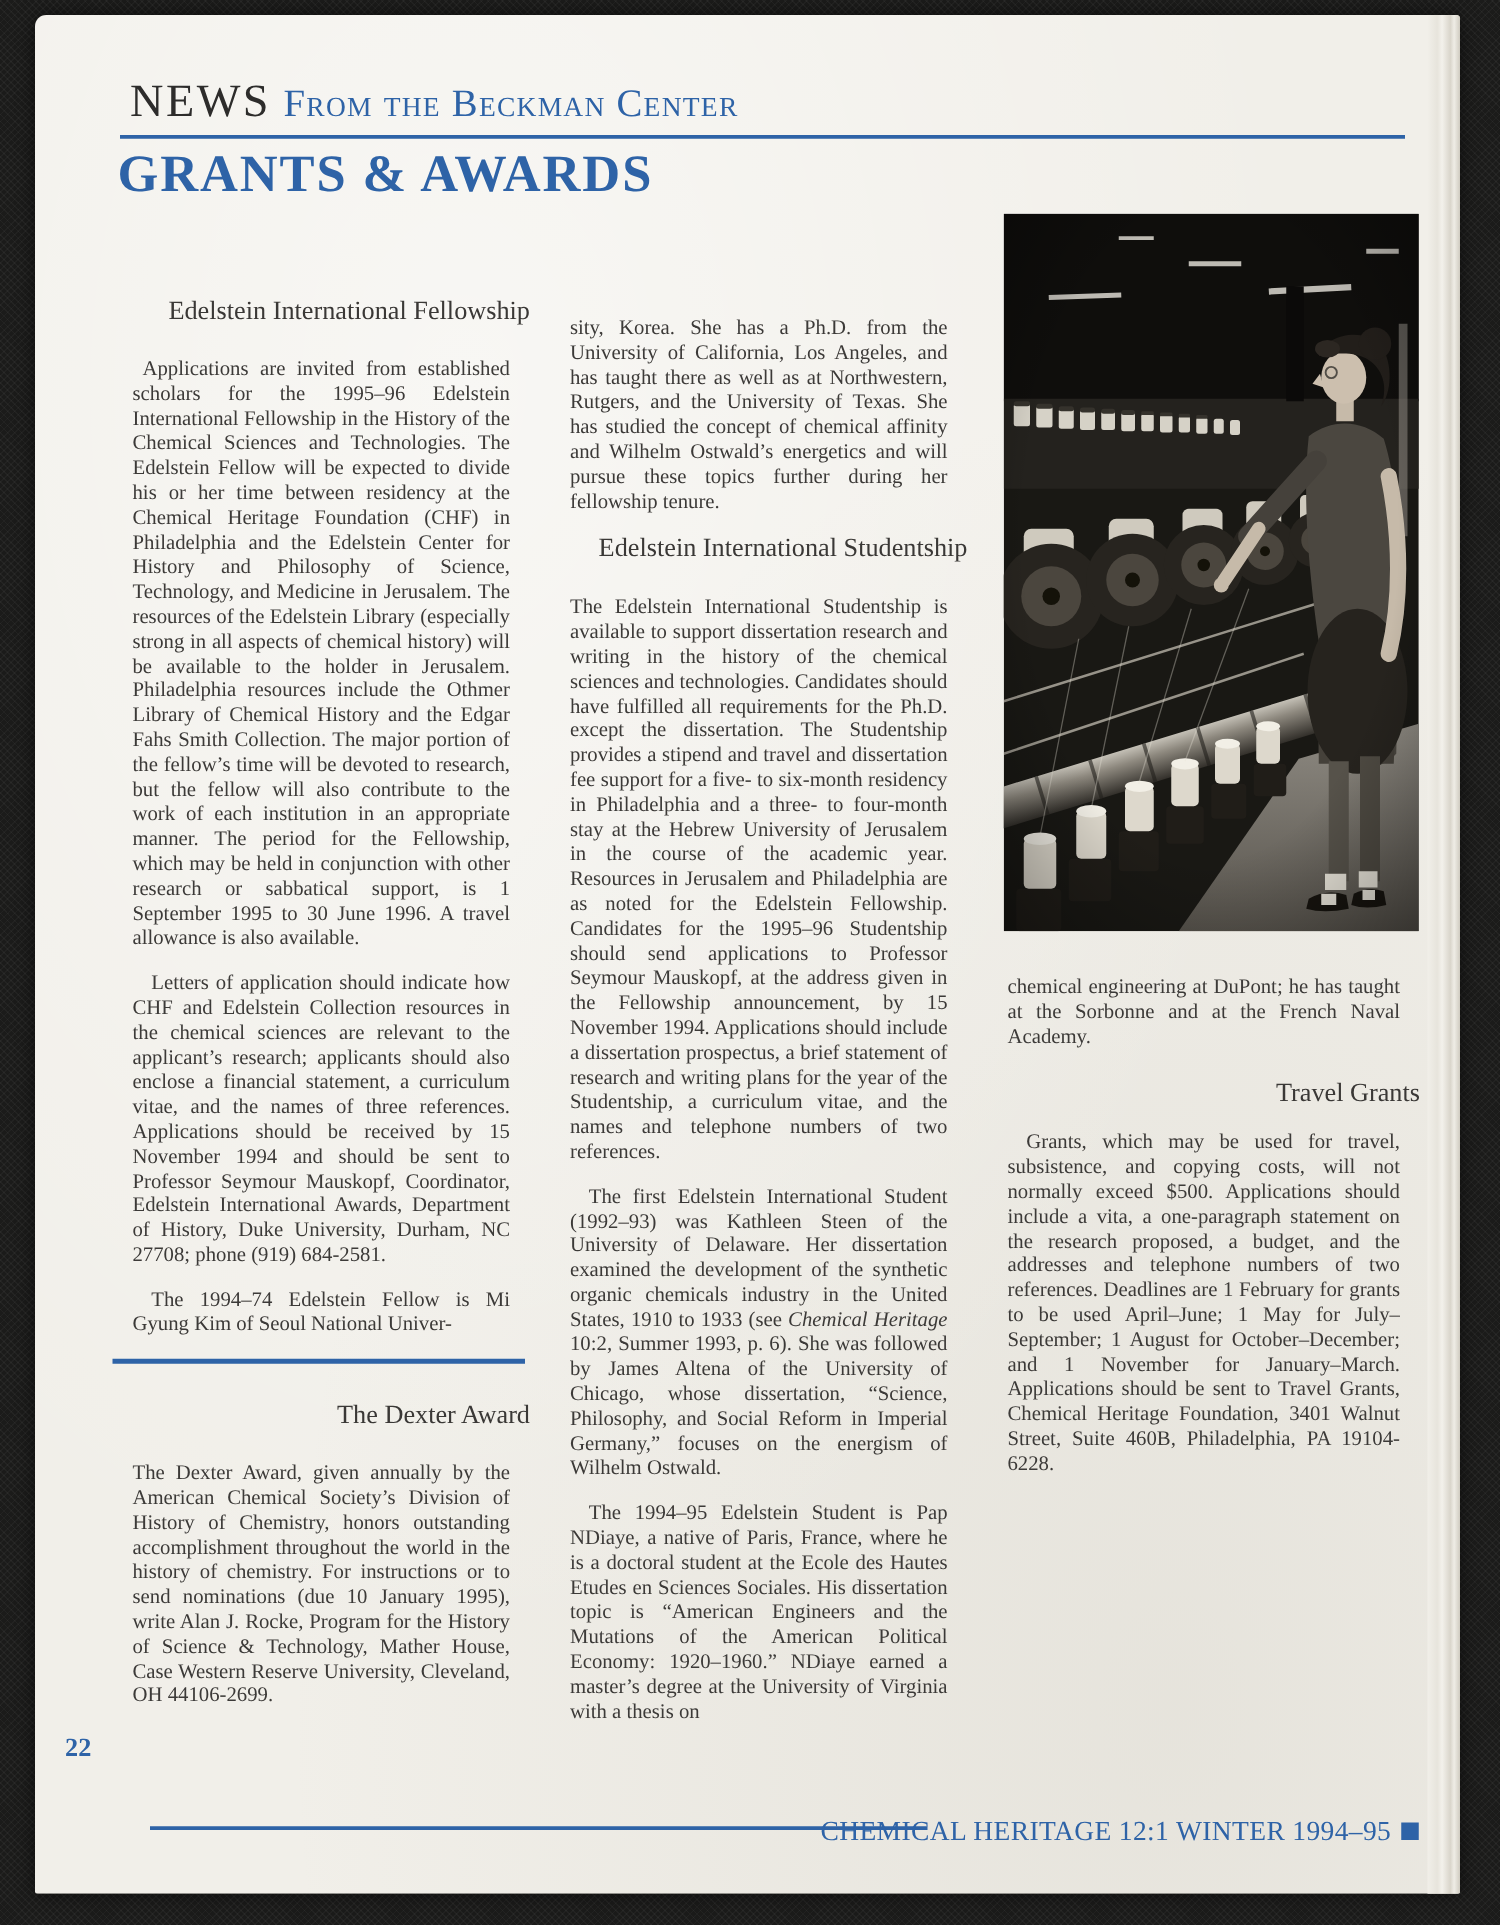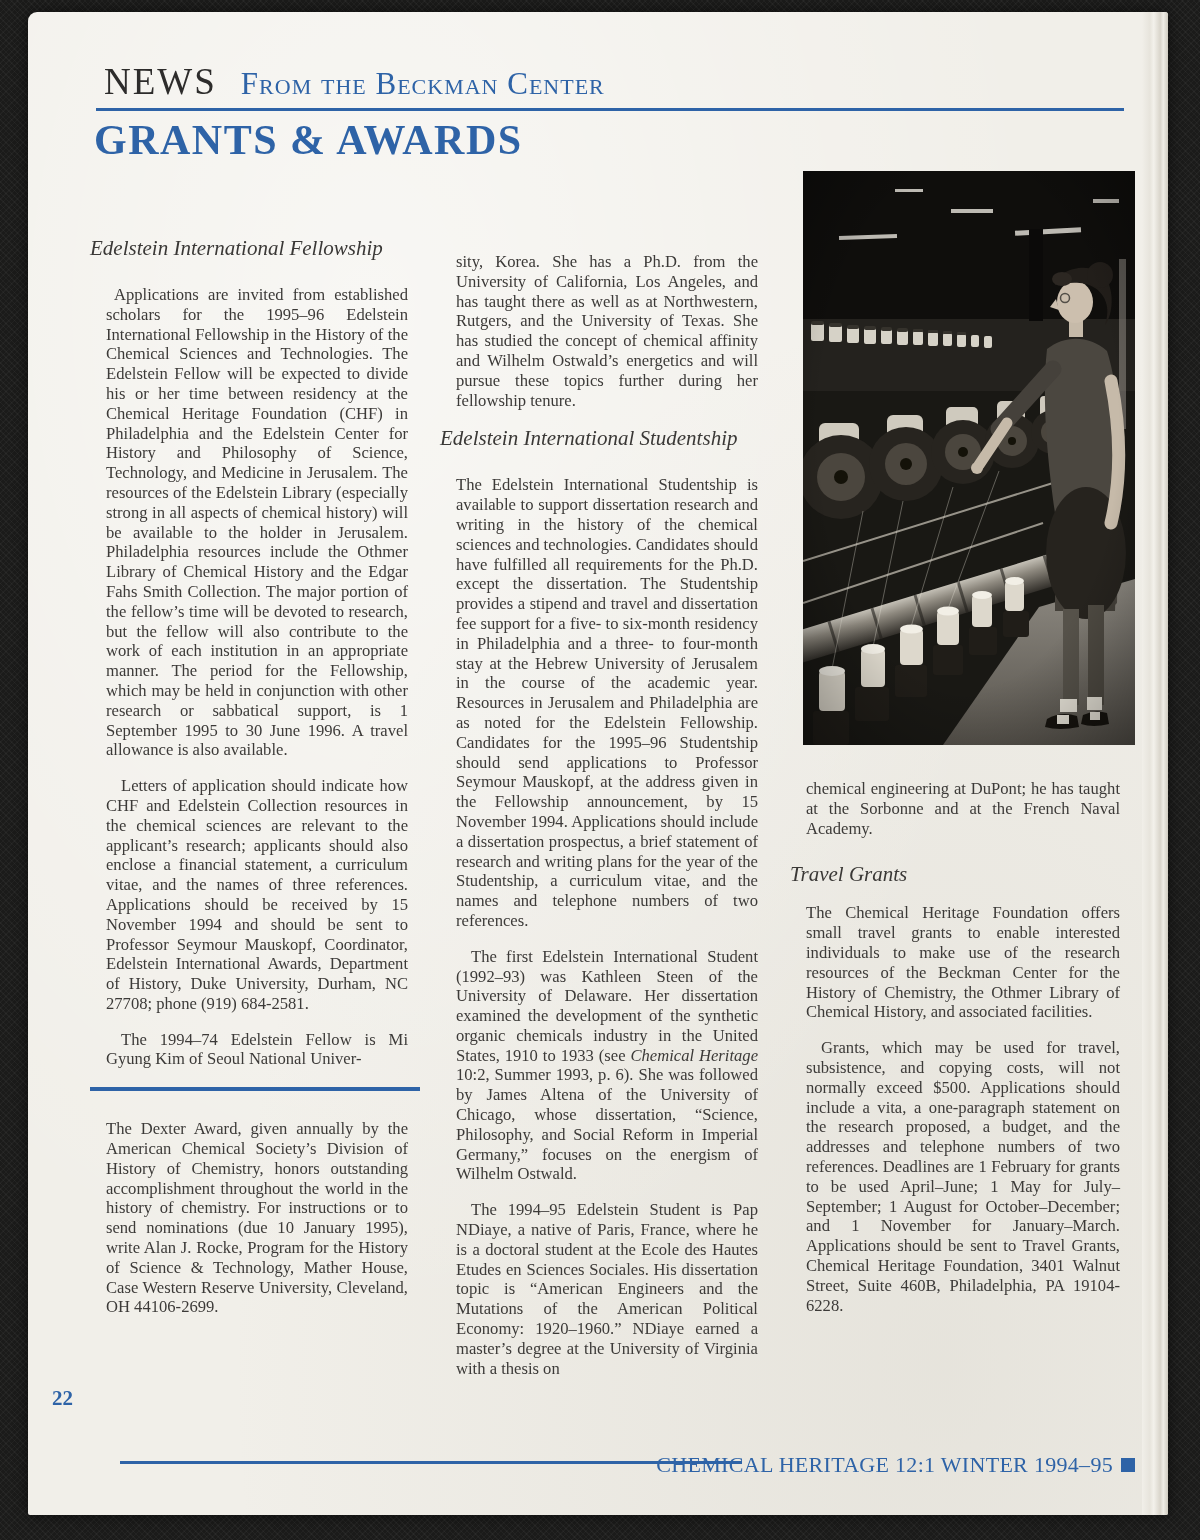--- a/index.html
+++ b/index.html
@@ -23,30 +23,30 @@
   .page-edge{
     position:absolute;right:0;top:0;width:26px;height:100%;
     background:linear-gradient(to right,#f1efe9 0%,#e7e4dc 30%,#f3f1eb 45%,#d9d5cb 70%,#efede6 82%,#cfcbc0 100%);
     border-radius:0 3px 2px 0;
   }
   .content{position:absolute;left:62px;top:40px;width:1046px;}
 
   
   .news-line{position:absolute;left:14px;top:8px;white-space:nowrap;}
   .news-word{font-size:37px;color:#2d2c2b;letter-spacing:2px;}
-  .news-rest{font-size:31px;color:#2e63a7;font-variant-caps:small-caps;letter-spacing:1px;margin-left:24px;}
+  .news-rest{font-size:31px;color:#2e63a7;font-variant-caps:small-caps;letter-spacing:1px;margin-left:10px;}
   .header-rule{position:absolute;left:6px;top:56px;width:1028px;height:3px;background:#2e63a7;}
   .page-title{position:absolute;left:4px;top:64px;font-size:42px;font-weight:bold;color:#2e63a7;letter-spacing:1.5px;}
 
   
   .col{position:absolute;width:334px;color:#3c3a38;font-size:16.6px;line-height:19.8px;text-align:justify;}
   .col1{left:0;top:184px;}
   .col2{left:350px;top:184px;}
   .col3{left:700px;top:119px;width:346px;}
-  h3.sec{font-style:italic;font-weight:normal;font-size:21px;line-height:25px;margin:0 0 24px 0;text-align:left;color:#3a3836;}
+  h3.sec{font-weight:normal;font-size:21px;line-height:25px;margin:0 0 24px 0;text-align:right;color:#3a3836;}
   .col p{margin:16px;}
   .col p.ind{text-indent:15px;}
   .col p.first{text-indent:8px;}
   .col p + h3.sec{}
   .divider{height:4px;background:#2e63a7;margin:18px 0 28px 0;width:330px;}
   .it{font-style:italic;}
 
   
   .photo-wrap{margin-left:13px;width:332px;height:574px;}
   .photo-wrap svg{display:block;}
@@ -72,20 +72,21 @@
     </div>
     <div class="header-rule"></div>
     <div class="page-title">GRANTS &amp; AWARDS</div>
 
     <div class="col col1">
       <h3 class="sec">Edelstein International Fellowship</h3>
       <p class="first">Applications are invited from established scholars for the 1995–96 Edelstein International Fellowship in the History of the Chemical Sciences and Technologies. The Edelstein Fellow will be expected to divide his or her time between residency at the Chemical Heritage Foundation (CHF) in Philadelphia and the Edelstein Center for History and Philosophy of Science, Technology, and Medicine in Jerusalem. The resources of the Edelstein Library (especially strong in all aspects of chemical history) will be available to the holder in Jerusalem. Philadelphia resources include the Othmer Library of Chemical History and the Edgar Fahs Smith Collection. The major portion of the fellow’s time will be devoted to research, but the fellow will also contribute to the work of each institution in an appropriate manner. The period for the Fellowship, which may be held in conjunction with other research or sabbatical support, is 1 September 1995 to 30 June 1996. A travel allowance is also available.</p>
       <p class="ind">Letters of application should indicate how CHF and Edelstein Collection resources in the chemical sciences are relevant to the applicant’s research; applicants should also enclose a financial statement, a curriculum vitae, and the names of three references. Applications should be received by 15 November 1994 and should be sent to Professor Seymour Mauskopf, Coordinator, Edelstein International Awards, Department of History, Duke University, Durham, NC 27708; phone (919) 684-2581.</p>
       <p class="ind">The 1994–74 Edelstein Fellow is Mi Gyung Kim of Seoul National Univer-</p>
       <div class="divider"></div>
+      <h3 class="sec">The Dexter Award</h3>
       <p>The Dexter Award, given annually by the American Chemical Society’s Division of History of Chemistry, honors outstanding accomplishment throughout the world in the history of chemistry. For instructions or to send nominations (due 10 January 1995), write Alan J. Rocke, Program for the History of Science &amp; Technology, Mather House, Case Western Reserve University, Cleveland, OH 44106-2699.</p>
     </div>
 
     <div class="col col2">
       <p>sity, Korea. She has a Ph.D. from the University of California, Los Angeles, and has taught there as well as at Northwestern, Rutgers, and the University of Texas. She has studied the concept of chemical affinity and Wilhelm Ostwald’s energetics and will pursue these topics further during her fellowship tenure.</p>
       <h3 class="sec">Edelstein International Studentship</h3>
       <p>The Edelstein International Studentship is available to support dissertation research and writing in the history of the chemical sciences and technologies. Candidates should have fulfilled all requirements for the Ph.D. except the dissertation. The Studentship provides a stipend and travel and dissertation fee support for a five- to six-month residency in Philadelphia and a three- to four-month stay at the Hebrew University of Jerusalem in the course of the academic year. Resources in Jerusalem and Philadelphia are as noted for the Edelstein Fellowship. Candidates for the 1995–96 Studentship should send applications to Professor Seymour Mauskopf, at the address given in the Fellowship announcement, by 15 November 1994. Applications should include a dissertation prospectus, a brief statement of research and writing plans for the year of the Studentship, a curriculum vitae, and the names and telephone numbers of two references.</p>
       <p class="ind"><span>The first Edelstein International Student (1992–93) was Kathleen Steen of the University of Delaware. Her dissertation examined the development of the synthetic organic chemicals industry in the United States, 1910 to 1933 (see </span><span class="it">Chemical Heritage</span><span> 10:2, Summer 1993, p. 6). She was followed by James Altena of the University of Chicago, whose dissertation, “Science, Philosophy, and Social Reform in Imperial Germany,” focuses on the energism of Wilhelm Ostwald.</span></p>
       <p class="ind">The 1994–95 Edelstein Student is Pap NDiaye, a native of Paris, France, where he is a doctoral student at the Ecole des Hautes Etudes en Sciences Sociales. His dissertation topic is “American Engineers and the Mutations of the American Political Economy: 1920–1960.” NDiaye earned a master’s degree at the University of Virginia with a thesis on</p>
     </div>
@@ -272,21 +273,20 @@
             <line x1="29" y1="498" x2="60" y2="340"></line>
               <line x1="70" y1="476" x2="100" y2="330"></line>
             <line x1="108" y1="456" x2="150" y2="316"></line>
               <line x1="145" y1="438" x2="196" y2="300"></line>
           </g>
           <rect width="332" height="574" fill="url(#vign)"></rect>
         </svg>
       </div>
       <p class="after-photo">chemical engineering at DuPont; he has taught at the Sorbonne and at the French Naval Academy.</p>
       <h3 class="sec">Travel Grants</h3>
-      <p>The Chemical Heritage Foundation offers small travel grants to enable interested individuals to make use of the research resources of the Beckman Center for the History of Chemistry, the Othmer Library of Chemical History, and associated facilities.</p>
       <p class="ind">Grants, which may be used for travel, subsistence, and copying costs, will not normally exceed $500. Applications should include a vita, a one-paragraph statement on the research proposed, a budget, and the addresses and telephone numbers of two references. Deadlines are 1 February for grants to be used April–June; 1 May for July–September; 1 August for October–December; and 1 November for January–March. Applications should be sent to Travel Grants, Chemical Heritage Foundation, 3401 Walnut Street, Suite 460B, Philadelphia, PA 19104-6228.</p>
     </div>
   </div>
 
   <div class="pagenum">22</div>
   <div class="footer-rule"></div>
   <div class="footer-line">
     <span>CHEMICAL HERITAGE 12:1 WINTER 1994–95</span><span class="footer-square"></span>
   </div>
 </div>

